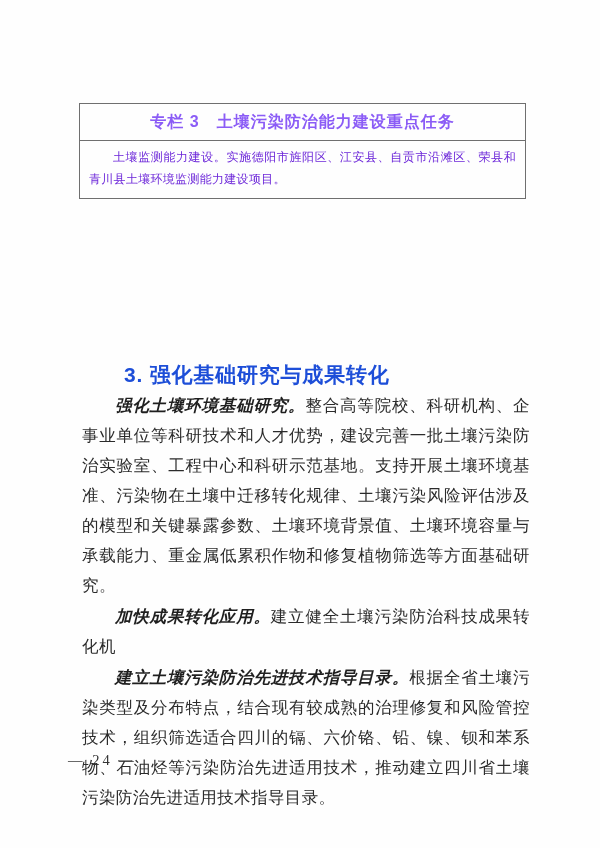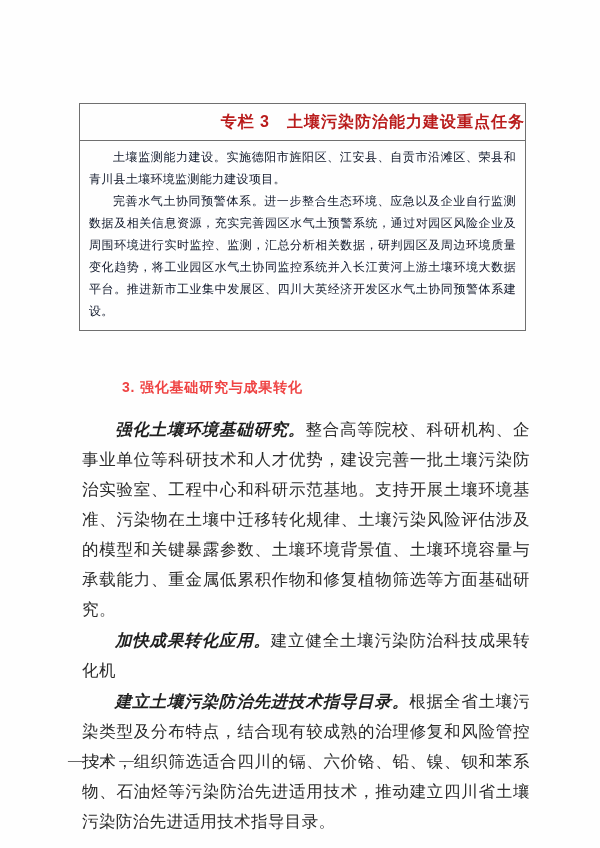--- a/index.html
+++ b/index.html
@@ -26,58 +26,58 @@
     left: 79px;
     top: 103px;
     width: 447px;
     border: 1px solid #6f6f6f;
     background: #fefefe;
     box-sizing: border-box;
   }
   .callout-title {
     height: 36px;
     line-height: 36px;
-    text-align: right;
+    text-align: center;
     font-weight: bold;
     font-size: 16px;
     letter-spacing: 1px;
-    color: #b91c1c;
+    color: #8b5cf6;
     border-bottom: 1px solid #6f6f6f;
     font-family: "Liberation Sans", "DejaVu Sans", sans-serif;
   }
   .callout-body {
     padding: 5px 9px 8px 9px;
     font-size: 12px;
     line-height: 22px;
     text-align: justify;
-    color: #0f172a;
+    color: #6d28d9;
     letter-spacing: 0.3px;
   }
   .callout-body p {
     margin: 0;
     text-indent: 2em;
   }
   
   .main-text {
     position: absolute;
     left: 82px;
     top: 360px;
     width: 448px;
     font-size: 16.5px;
     line-height: 30px;
     text-align: justify;
     color: #2b2b2b;
     letter-spacing: 0.4px;
   }
   .section-heading {
-    margin: 12px;
+    margin: 0;
     text-indent: 2em;
     font-weight: bold;
-    font-size: 14px;
-    color: #ef4444;
+    font-size: 21px;
+    color: #1d4ed8;
     font-family: "Liberation Sans", "DejaVu Sans", sans-serif;
     letter-spacing: 0.8px;
   }
   .para {
     margin: 0;
     text-indent: 2em;
   }
   .lead {
     font-weight: bold;
     color: #1f1f1f;
@@ -95,21 +95,20 @@
 </style>
 </head>
 <body>
 
 <div class="sheet">
 
   <div class="callout-box">
     <div class="callout-title">专栏 3　土壤污染防治能力建设重点任务</div>
     <div class="callout-body">
       <p>土壤监测能力建设。实施德阳市旌阳区、江安县、自贡市沿滩区、荣县和青川县土壤环境监测能力建设项目。</p>
-      <p>完善水气土协同预警体系。进一步整合生态环境、应急以及企业自行监测数据及相关信息资源，充实完善园区水气土预警系统，通过对园区风险企业及周围环境进行实时监控、监测，汇总分析相关数据，研判园区及周边环境质量变化趋势，将工业园区水气土协同监控系统并入长江黄河上游土壤环境大数据平台。推进新市工业集中发展区、四川大英经济开发区水气土协同预警体系建设。</p>
     </div>
   </div>
 
   <div class="main-text">
     <p class="section-heading">3. 强化基础研究与成果转化</p>
     <p class="para"><span class="lead">强化土壤环境基础研究。</span><span>整合高等院校、科研机构、企事业单位等科研技术和人才优势，建设完善一批土壤污染防治实验室、工程中心和科研示范基地。支持开展土壤环境基准、污染物在土壤中迁移转化规律、土壤污染风险评估涉及的模型和关键暴露参数、土壤环境背景值、土壤环境容量与承载能力、重金属低累积作物和修复植物筛选等方面基础研究。</span></p>
     <p class="para"><span class="lead">加快成果转化应用。</span><span>建立健全土壤污染防治科技成果转化机</span></p>
     <p class="para"><span class="lead">建立土壤污染防治先进技术指导目录。</span><span>根据全省土壤污染类型及分布特点，结合现有较成熟的治理修复和风险管控技术，组织筛选适合四川的镉、六价铬、铅、镍、钡和苯系物、石油烃等污染防治先进适用技术，推动建立四川省土壤污染防治先进适用技术指导目录。</span></p>
   </div>
 

